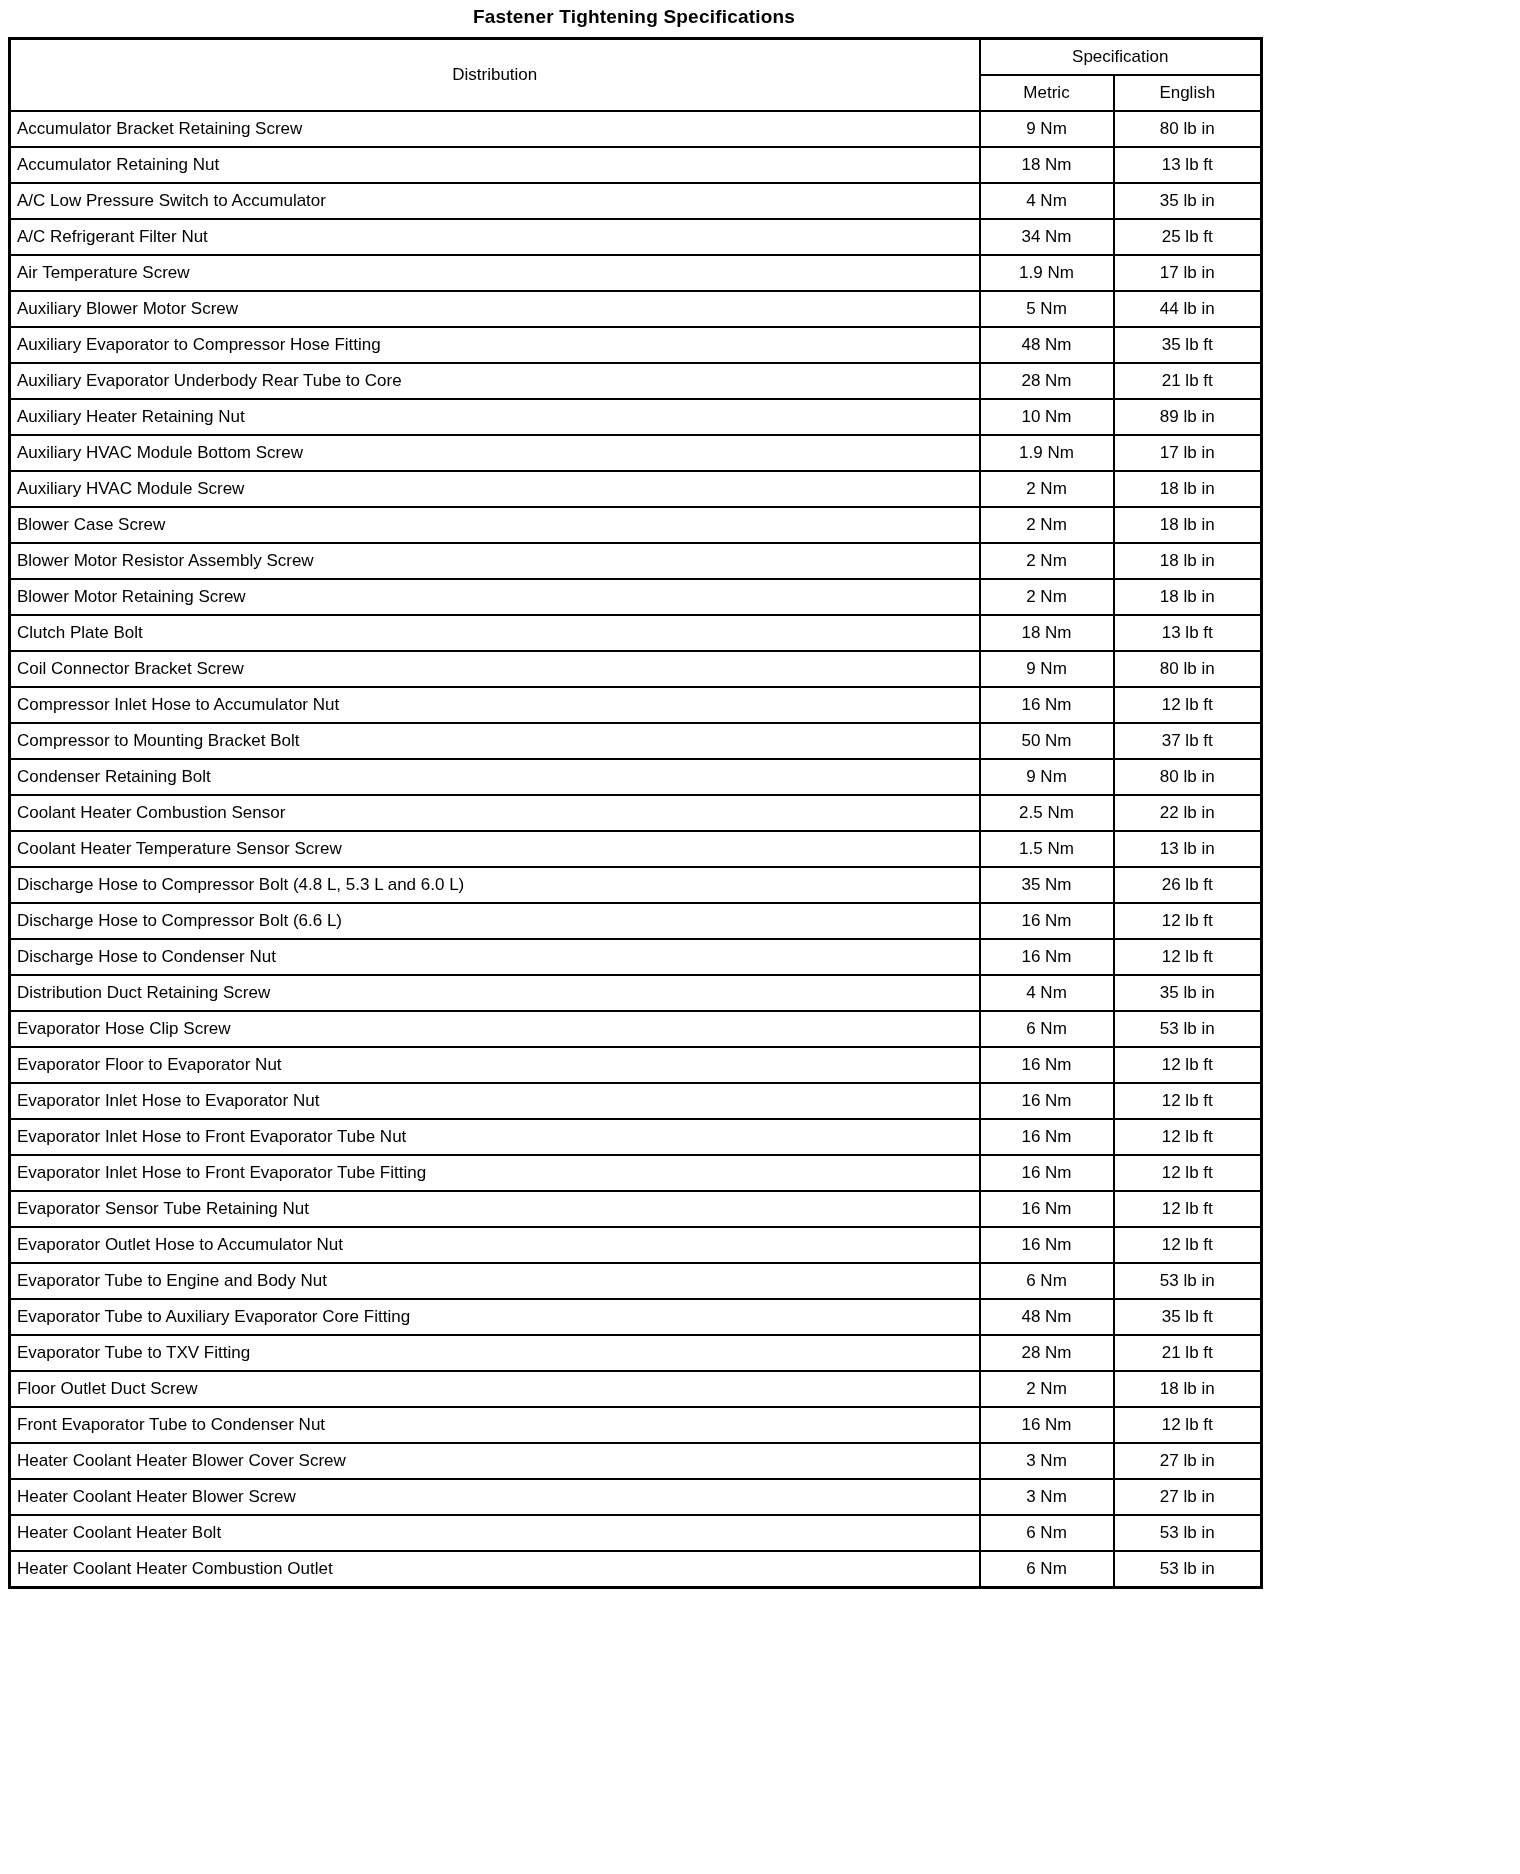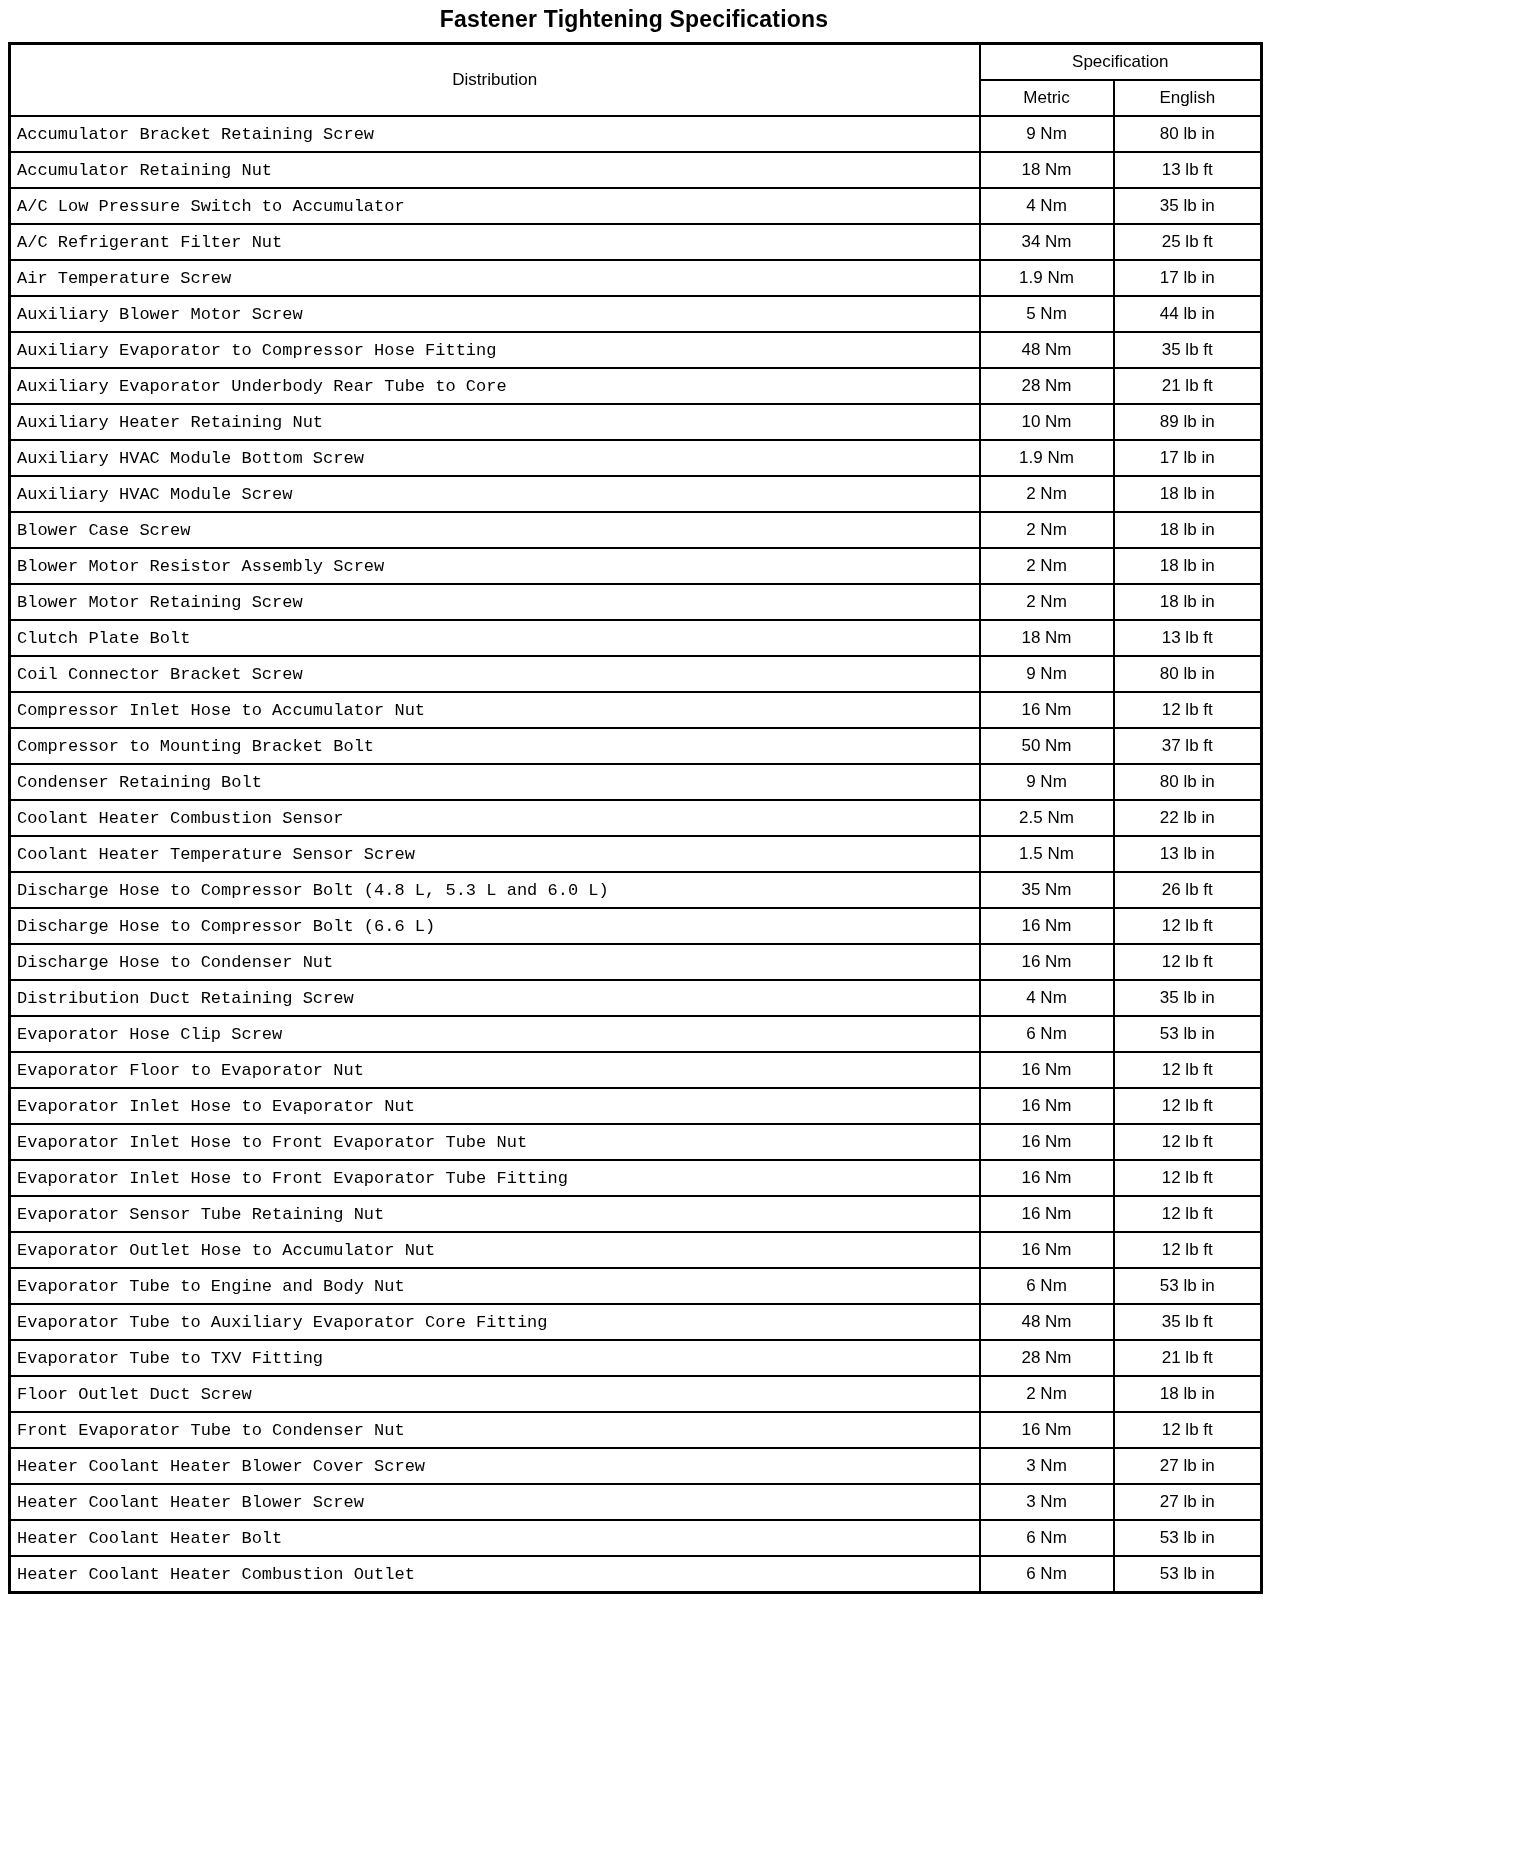--- a/index.html
+++ b/index.html
@@ -15,21 +15,21 @@
     position: relative;
   }
   .page {
     width: 1252px;
     margin-left: 8px;
     padding-top: 4px;
   }
   .doc-title {
     text-align: center;
     font-weight: bold;
-    font-size: 23px;
+    font-size: 19px;
     padding: 2px 0 9px 0;
     letter-spacing: 0.2px;
   }
   table.spec-table {
     border-collapse: collapse;
     width: 1252px;
     table-layout: fixed;
     border: 3px solid #000000;
   }
   table.spec-table th,
@@ -45,21 +45,20 @@
   th.hdr {
     font-weight: normal;
     text-align: center;
     height: 34px;
     padding: 0 4px;
   }
   td.cell-app {
     text-align: left;
     padding: 0 6px 0 6px;
     height: 34px;
-    font-family: Liberation Mono, monospace;
   }
   td.cell-num {
     text-align: center;
     padding: 0 4px;
     height: 34px;
   }
 </style>
 </head>
 <body>
 

